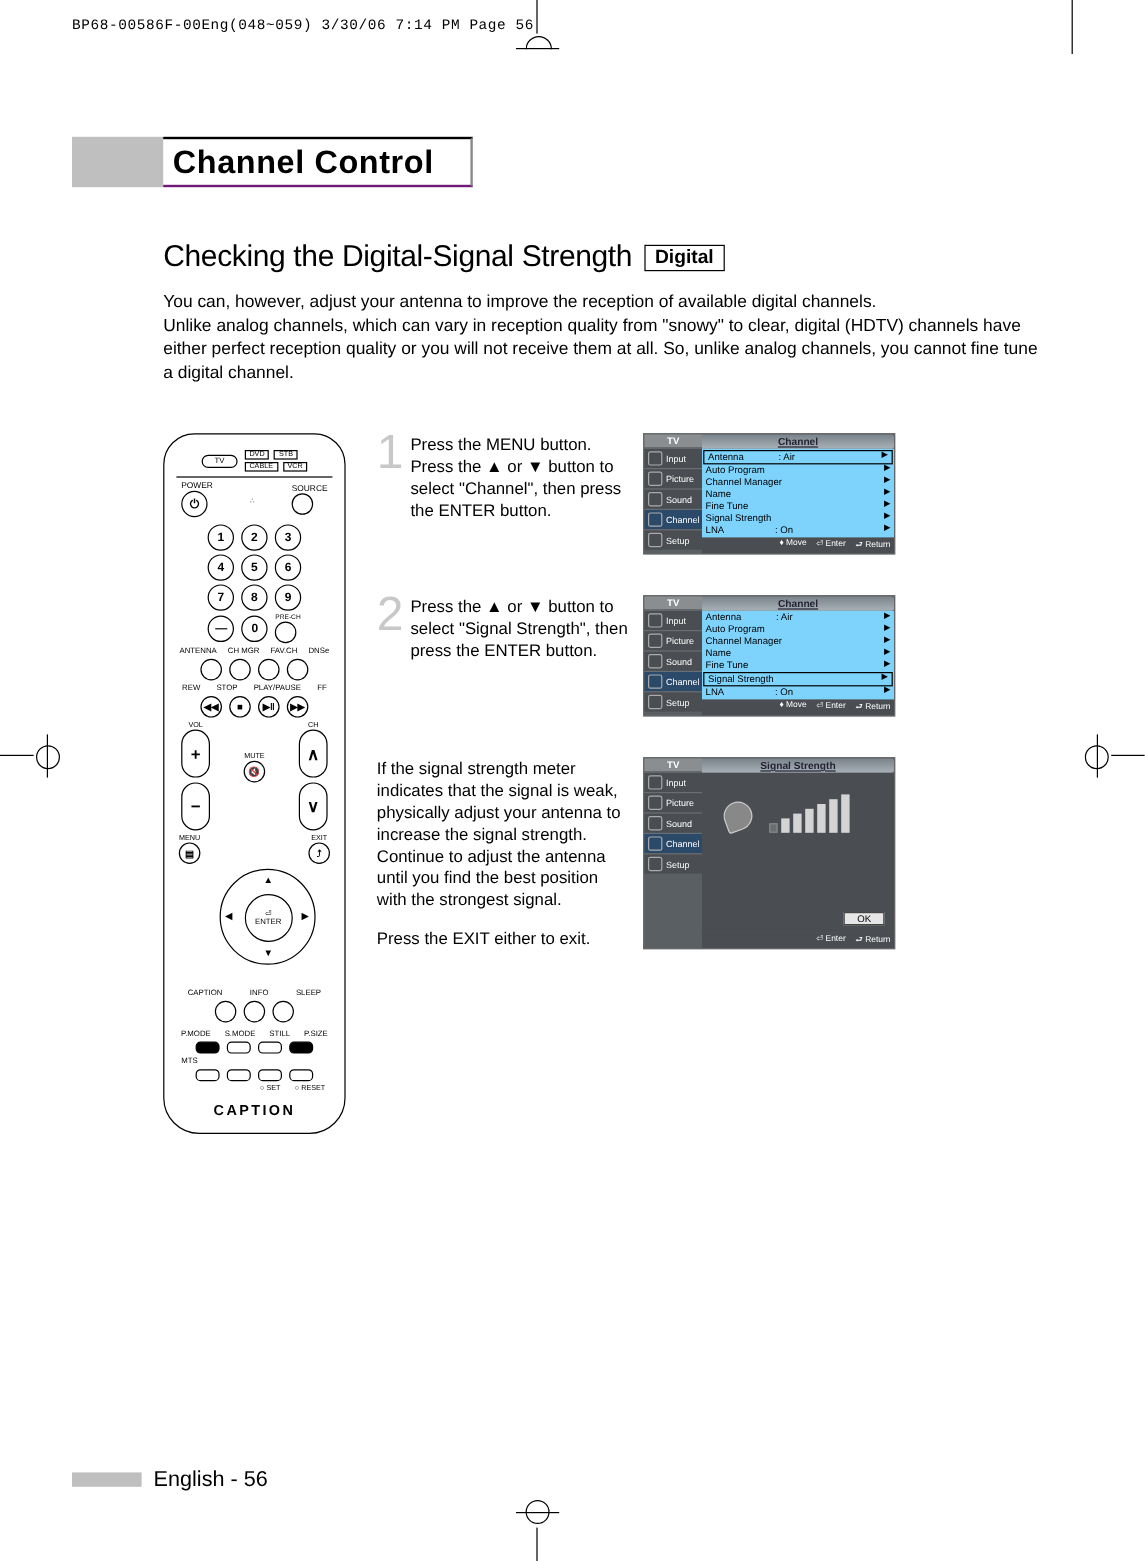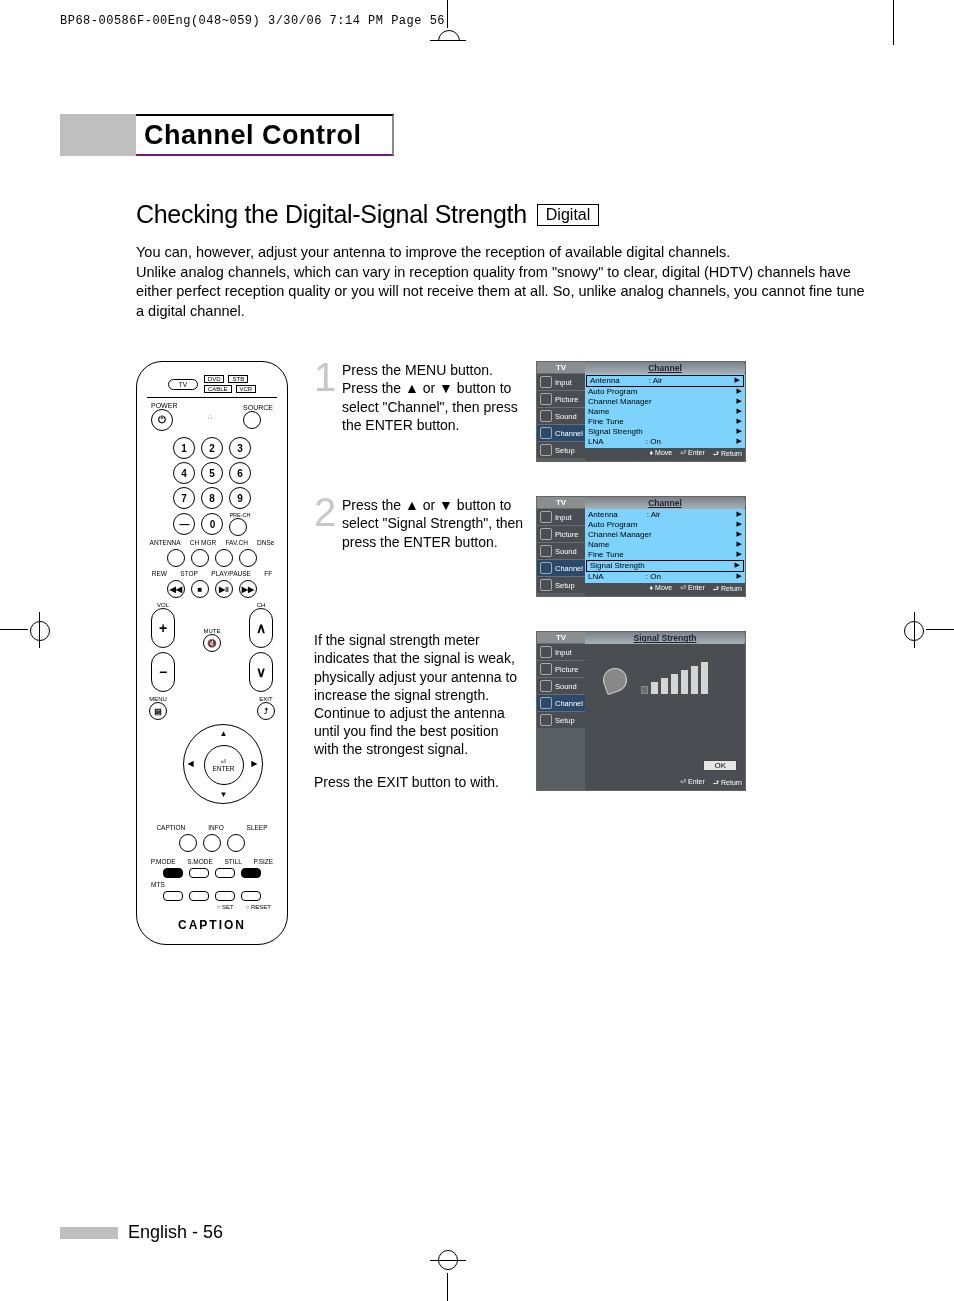--- a/index.html
+++ b/index.html
@@ -115,21 +115,21 @@
     font-size: 25px;
     font-weight: 400;
     font-family: Arial, sans-serif;
     font-stretch: condensed;
     letter-spacing: -0.3px;
   }
   .digital-badge {
     border: 1.5px solid #000;
     padding: 1px 8px;
     font-size: 16px;
-    font-weight: 400;
+    font-weight: 700;
   }
 
   .intro {
     margin-top: 14px;
     margin-left: 76px;
     font-size: 14.5px;
     line-height: 1.35;
     max-width: 730px;
   }
 
@@ -707,21 +707,21 @@
                 <span>⏎ <span>Enter</span></span>
                 <span>⮐ <span>Return</span></span>
               </div>
             </div>
           </div>
         </div>
 
         <div class="step">
           <div class="step-text" style="flex-direction:column;gap:14px;">
             <div>If the signal strength meter indicates that the signal is weak, physically adjust your antenna to increase the signal strength. Continue to adjust the antenna until you find the best position with the strongest signal.</div>
-            <div>Press the EXIT button to with.</div>
+            <div>Press the EXIT either to exit.</div>
           </div>
           <div class="osd">
             <div class="osd-sidebar">
               <div class="osd-tv">TV</div>
               <div class="osd-sb-item">
                   <span class="ic"></span>
                   <span>Input</span>
                 </div>
               <div class="osd-sb-item">
                   <span class="ic"></span>

